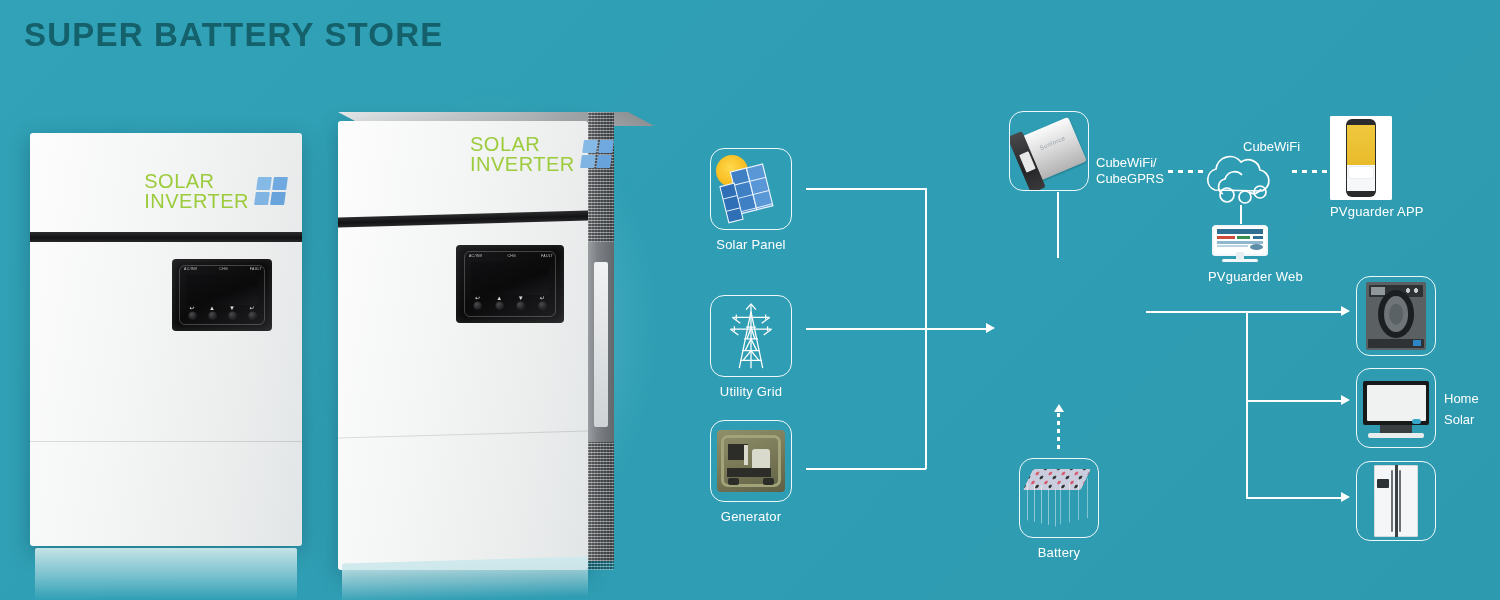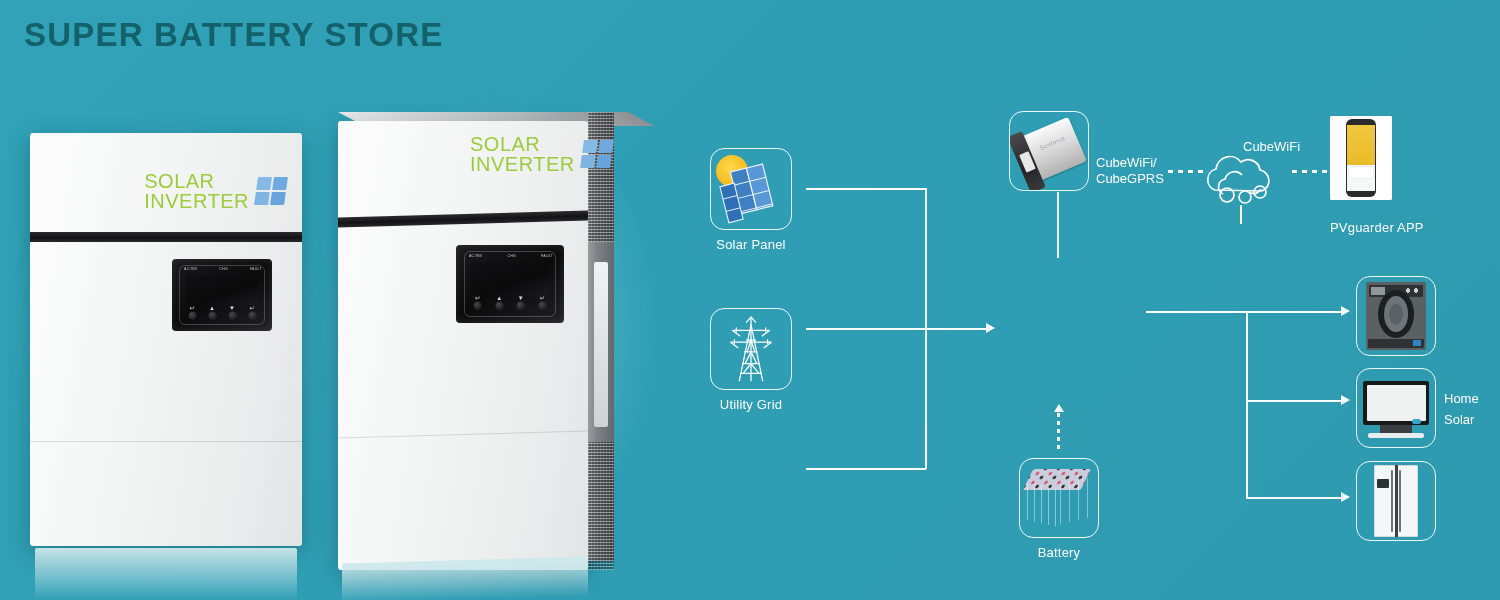--- a/index.html
+++ b/index.html
@@ -363,38 +363,52 @@
             <rect x="12" y="30" width="15" height="38" fill="#2e6fb5" stroke="#eaf4ff" stroke-width="1.1"></rect>
             <line x1="12" y1="43" x2="27" y2="43" stroke="#eaf4ff" stroke-width=".9"></line>
             <line x1="12" y1="56" x2="27" y2="56" stroke="#eaf4ff" stroke-width=".9"></line>
           </g>
         </svg>
       </div>
     </div>
     <div class="cap">Solar Panel</div>
   </div>
 
-  <div class="node" style="left:710px;top:308px;">
+  <div class="node" style="left:710px;top:295px;">
     <div class="box" style="width:82px;height:82px;">
       <svg viewBox="0 0 82 82" style="width:100%;height:100%;">
         <g stroke="#ffffff" stroke-width="1.3" fill="none">
           <path d="M41 8 L41 74"></path>
           <path d="M29 74 L41 16 L53 74"></path>
           <path d="M30 66 L52 66 M32 56 L50 56 M34 44 L48 44 M36 32 L46 32"></path>
           <path d="M33 66 L41 56 L49 66 M35 56 L41 44 L47 56 M37 44 L41 32 L45 44"></path>
           <path d="M22 22 L60 22 M20 34 L62 34"></path>
           <path d="M22 22 L30 28 M60 22 L52 28 M20 34 L28 40 M62 34 L54 40"></path>
           <path d="M26 19 L26 24 M56 19 L56 24 M24 31 L24 36 M58 31 L58 36"></path>
           <path d="M41 8 L36 14 M41 8 L46 14"></path>
         </g>
       </svg>
     </div>
     <div class="cap">Utility Grid</div>
   </div>
 
+  <div class="node" style="left:710px;top:420px;">
+    <div class="box" style="width:82px;height:82px;">
+      <div class="gen">
+        <div class="cage"></div>
+        <div class="blk" style="left:16%;top:22%;width:30%;height:26%;"></div>
+        <div class="ltg" style="left:52%;top:30%;width:26%;height:34%;border-radius:3px;"></div>
+        <div class="blk" style="left:14%;top:62%;width:66%;height:14%;"></div>
+        <div class="ltg" style="left:40%;top:24%;width:5%;height:32%;"></div>
+        <div class="blk" style="left:16%;top:78%;width:16%;height:10%;border-radius:2px;"></div>
+        <div class="blk" style="right:16%;top:78%;width:16%;height:10%;border-radius:2px;"></div>
+      </div>
+    </div>
+    <div class="cap">Generator</div>
+  </div>
 
   <div class="ln h" style="left:806px;top:188px;width:120px;"></div>
   <div class="ln h" style="left:806px;top:328px;width:120px;"></div>
   <div class="ln h" style="left:806px;top:468px;width:120px;"></div>
   <div class="ln v" style="left:925px;top:188px;height:281px;"></div>
   <div class="ln h" style="left:925px;top:328px;width:62px;"></div>
   <div class="arw" style="left:986px;top:323px;"></div>
 
 
   <div class="node" style="left:1019px;top:458px;">
@@ -436,32 +450,50 @@
         <circle cx="30" cy="47" r="7"></circle>
         <circle cx="48" cy="49" r="6"></circle>
         <circle cx="63" cy="44" r="6"></circle>
       </g>
     </svg>
   </div>
   <div class="label" style="left:1243px;top:139px;">CubeWiFi</div>
   <div class="dots" style="left:1292px;top:170px;width:42px;"></div>
   <div class="ln v" style="left:1240px;top:205px;height:19px;"></div>
 
+  <div class="node" style="left:1208px;top:223px;">
+    <div class="box" style="width:64px;height:44px;border:none;">
+      <div class="mon">
+        <div class="scr">
+          <div class="bar" style="left:6%;top:10%;width:88%;height:16%;background:#2f6f92;"></div>
+          <div class="bar" style="left:6%;top:34%;width:34%;height:12%;background:#d24a3c;"></div>
+          <div class="bar" style="left:44%;top:34%;width:26%;height:12%;background:#3b8f4e;"></div>
+          <div class="bar" style="left:74%;top:34%;width:20%;height:12%;background:#2f6f92;"></div>
+          <div class="bar" style="left:6%;top:54%;width:88%;height:8%;background:#8fb8ce;"></div>
+          <div class="bar" style="left:6%;top:68%;width:60%;height:8%;background:#bcd4e2;"></div>
+          <div class="bar" style="left:70%;top:64%;width:24%;height:22%;background:#5d8ea8;border-radius:50%;"></div>
+        </div>
+        <div class="neck"></div>
+        <div class="base"></div>
+      </div>
+    </div>
+    <div class="cap" style="margin-top:2px;">PVguarder Web</div>
+  </div>
 
   <div class="node" style="left:1330px;top:116px;">
     <div class="box" style="width:62px;height:84px;border:none;background:#ffffff;border-radius:2px;">
       <div class="ph">
         <div class="dev">
           <div class="top2"></div>
           <div class="bot2"></div>
           <div class="card"></div>
         </div>
       </div>
     </div>
-    <div class="cap" style="margin-top:20px;">PVguarder APP</div>
+    <div class="cap" style="margin-top:4px;">PVguarder APP</div>
   </div>
 
   <div class="ln h" style="left:1146px;top:311px;width:200px;"></div>
   <div class="arw" style="left:1341px;top:306px;"></div>
   <div class="ln v" style="left:1246px;top:311px;height:187px;"></div>
   <div class="ln h" style="left:1246px;top:400px;width:100px;"></div>
   <div class="arw" style="left:1341px;top:395px;"></div>
   <div class="ln h" style="left:1246px;top:497px;width:100px;"></div>
   <div class="arw" style="left:1341px;top:492px;"></div>
 

